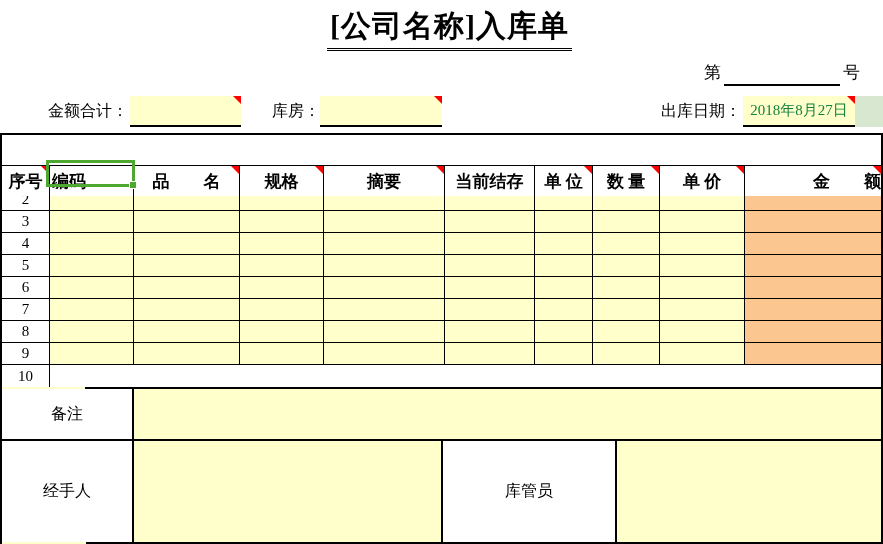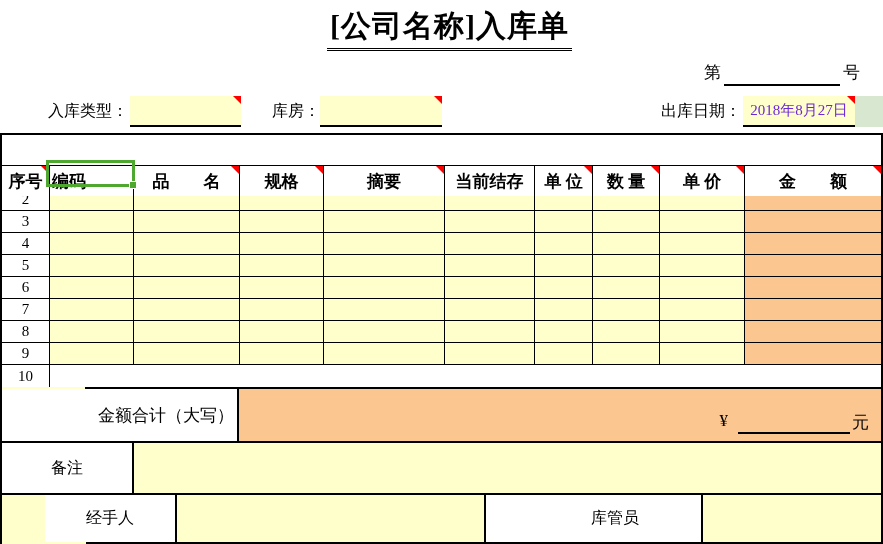--- a/index.html
+++ b/index.html
@@ -12,36 +12,36 @@
   .title .u{display:inline-block;border-bottom:3px double #000;padding:0 3px 1px 3px;}
 
   .docno{position:absolute;top:60px;left:704px;display:flex;align-items:flex-end;
          font-size:17px;line-height:26px;}
   .docno .line{display:inline-block;width:116px;height:24px;border-bottom:2px solid #000;margin:0 3px;}
 
   .flabel{position:absolute;top:101px;font-size:16px;}
   .ffield{position:absolute;top:96px;height:31px;background:#FFFFCC;
           border-bottom:2px solid #000;box-sizing:border-box;}
   .ffield.date{display:flex;align-items:center;justify-content:center;
-               color:#6d28d9;font-size:15px;}
+               color:#15803d;font-size:15px;}
   .greencell{position:absolute;top:96px;left:855px;width:28px;height:31px;background:#D8E7CF;}
 
   .tri{position:absolute;top:0;right:0;width:0;height:0;
        border-left:8px solid transparent;border-top:8px solid #FF0000;}
 
   
   .form-table{position:absolute;top:133px;left:0;width:883px;height:411px;
               border:2px solid #000;box-sizing:border-box;background:#fff;
               display:flex;flex-direction:column;}
   .hrow{display:flex;height:30px;border-bottom:2px solid #000;
         font-weight:bold;font-size:17px;flex:none;}
   .hcell{position:relative;display:flex;align-items:center;justify-content:center;
          border-right:1px solid #000;box-sizing:border-box;height:100%;background:#fff;margin-top:31px;}
   .hcell.left{justify-content:flex-start;padding-left:2px;}
-  .hcell:last-child{border-right:none;}
+  .hcell:last-child{border-right:none;justify-content:flex-end;}
 
   .trow{display:flex;height:21px;border-bottom:1px solid #000;flex:none;}
   .trow.last{border-bottom:2px solid #000;height:22px;flex-direction:column;}
   .cell{border-right:1px solid #000;box-sizing:border-box;height:100%;background:#FFFFCC;}
   .cell.num{background:#fff;display:flex;align-items:center;justify-content:center;font-size:15px;}
   .cell.amt{background:#FBC690;border-right:none;}
 
   .w0{width:48px;flex:none}.w1{width:84px;flex:none}.w2{width:106px;flex:none}
   .w3{width:84px;flex:none}.w4{width:121px;flex:none}.w5{width:90px;flex:none}
   .w6{width:58px;flex:none}.w7{width:67px;flex:none}.w8{width:85px;flex:none}
@@ -57,21 +57,21 @@
   .tamount .aline{width:112px;border-bottom:2px solid #000;height:20px;margin-right:2px;}
 
   .remarkrow{display:flex;height:50px;border-bottom:2px solid #000;flex:none;}
   .labelcell{background:#fff;display:flex;align-items:center;justify-content:center;
              font-size:16px;border-right:2px solid #000;box-sizing:border-box;}
   .remarkrow .labelcell{width:132px;flex:none;text-align:center;}
   .fillcell{background:#FFFFCC;}
   .remarkrow .fillcell{flex:1;}
 
   .footrow{display:flex;flex:1;}
-  .footrow .labelcell{width:132px;flex:none;margin-left:43px;}
+  .footrow .labelcell{width:132px;flex:none;}
   .footrow .fill1{width:309px;flex:none;border-right:2px solid #000;box-sizing:border-box;}
   .footrow .label2{width:174px;flex:none;}
   .footrow .fill2{flex:1;}
 
   
   .selcell{position:absolute;left:46px;top:160px;width:89px;height:27px;
            border:3px solid #4EA72E;box-sizing:border-box;}
   .selcell .handle{position:absolute;right:-5px;bottom:-5px;width:8px;height:8px;
            background:#4EA72E;border:1px solid #fff;box-sizing:border-box;}
 </style>
@@ -83,21 +83,21 @@
   <div class="title">
     <span class="u">[公司名称]入库单</span>
   </div>
 
   <div class="docno">
     <span>第</span>
     <span class="line"></span>
     <span>号</span>
   </div>
 
-  <span class="flabel" style="left:48px">入库类型：</span>
+  <span class="flabel" style="left:48px">金额合计：</span>
   <div class="ffield" style="left:130px;width:111px">
     <i class="tri"></i>
   </div>
 
   <span class="flabel" style="left:272px">库房：</span>
   <div class="ffield" style="left:320px;width:122px">
     <i class="tri"></i>
   </div>
 
   <span class="flabel" style="left:661px">出库日期：</span>
@@ -264,28 +264,20 @@
         <div class="cell w2"></div>
         <div class="cell w3"></div>
         <div class="cell w4"></div>
         <div class="cell w5"></div>
         <div class="cell w6"></div>
         <div class="cell w7"></div>
         <div class="cell w8"></div>
         <div class="cell amt w9"></div>
       </div>
 
-    <div class="totalrow">
-      <div class="tlabel">金额合计（大写）</div>
-      <div class="tamount">
-        <span class="yen">¥</span>
-        <span class="aline"></span>
-        <span>元</span>
-      </div>
-    </div>
 
     <div class="remarkrow">
       <div class="labelcell">备注</div>
       <div class="fillcell"></div>
     </div>
 
     <div class="footrow">
       <div class="labelcell">经手人</div>
       <div class="fillcell fill1"></div>
       <div class="labelcell label2">库管员</div>

